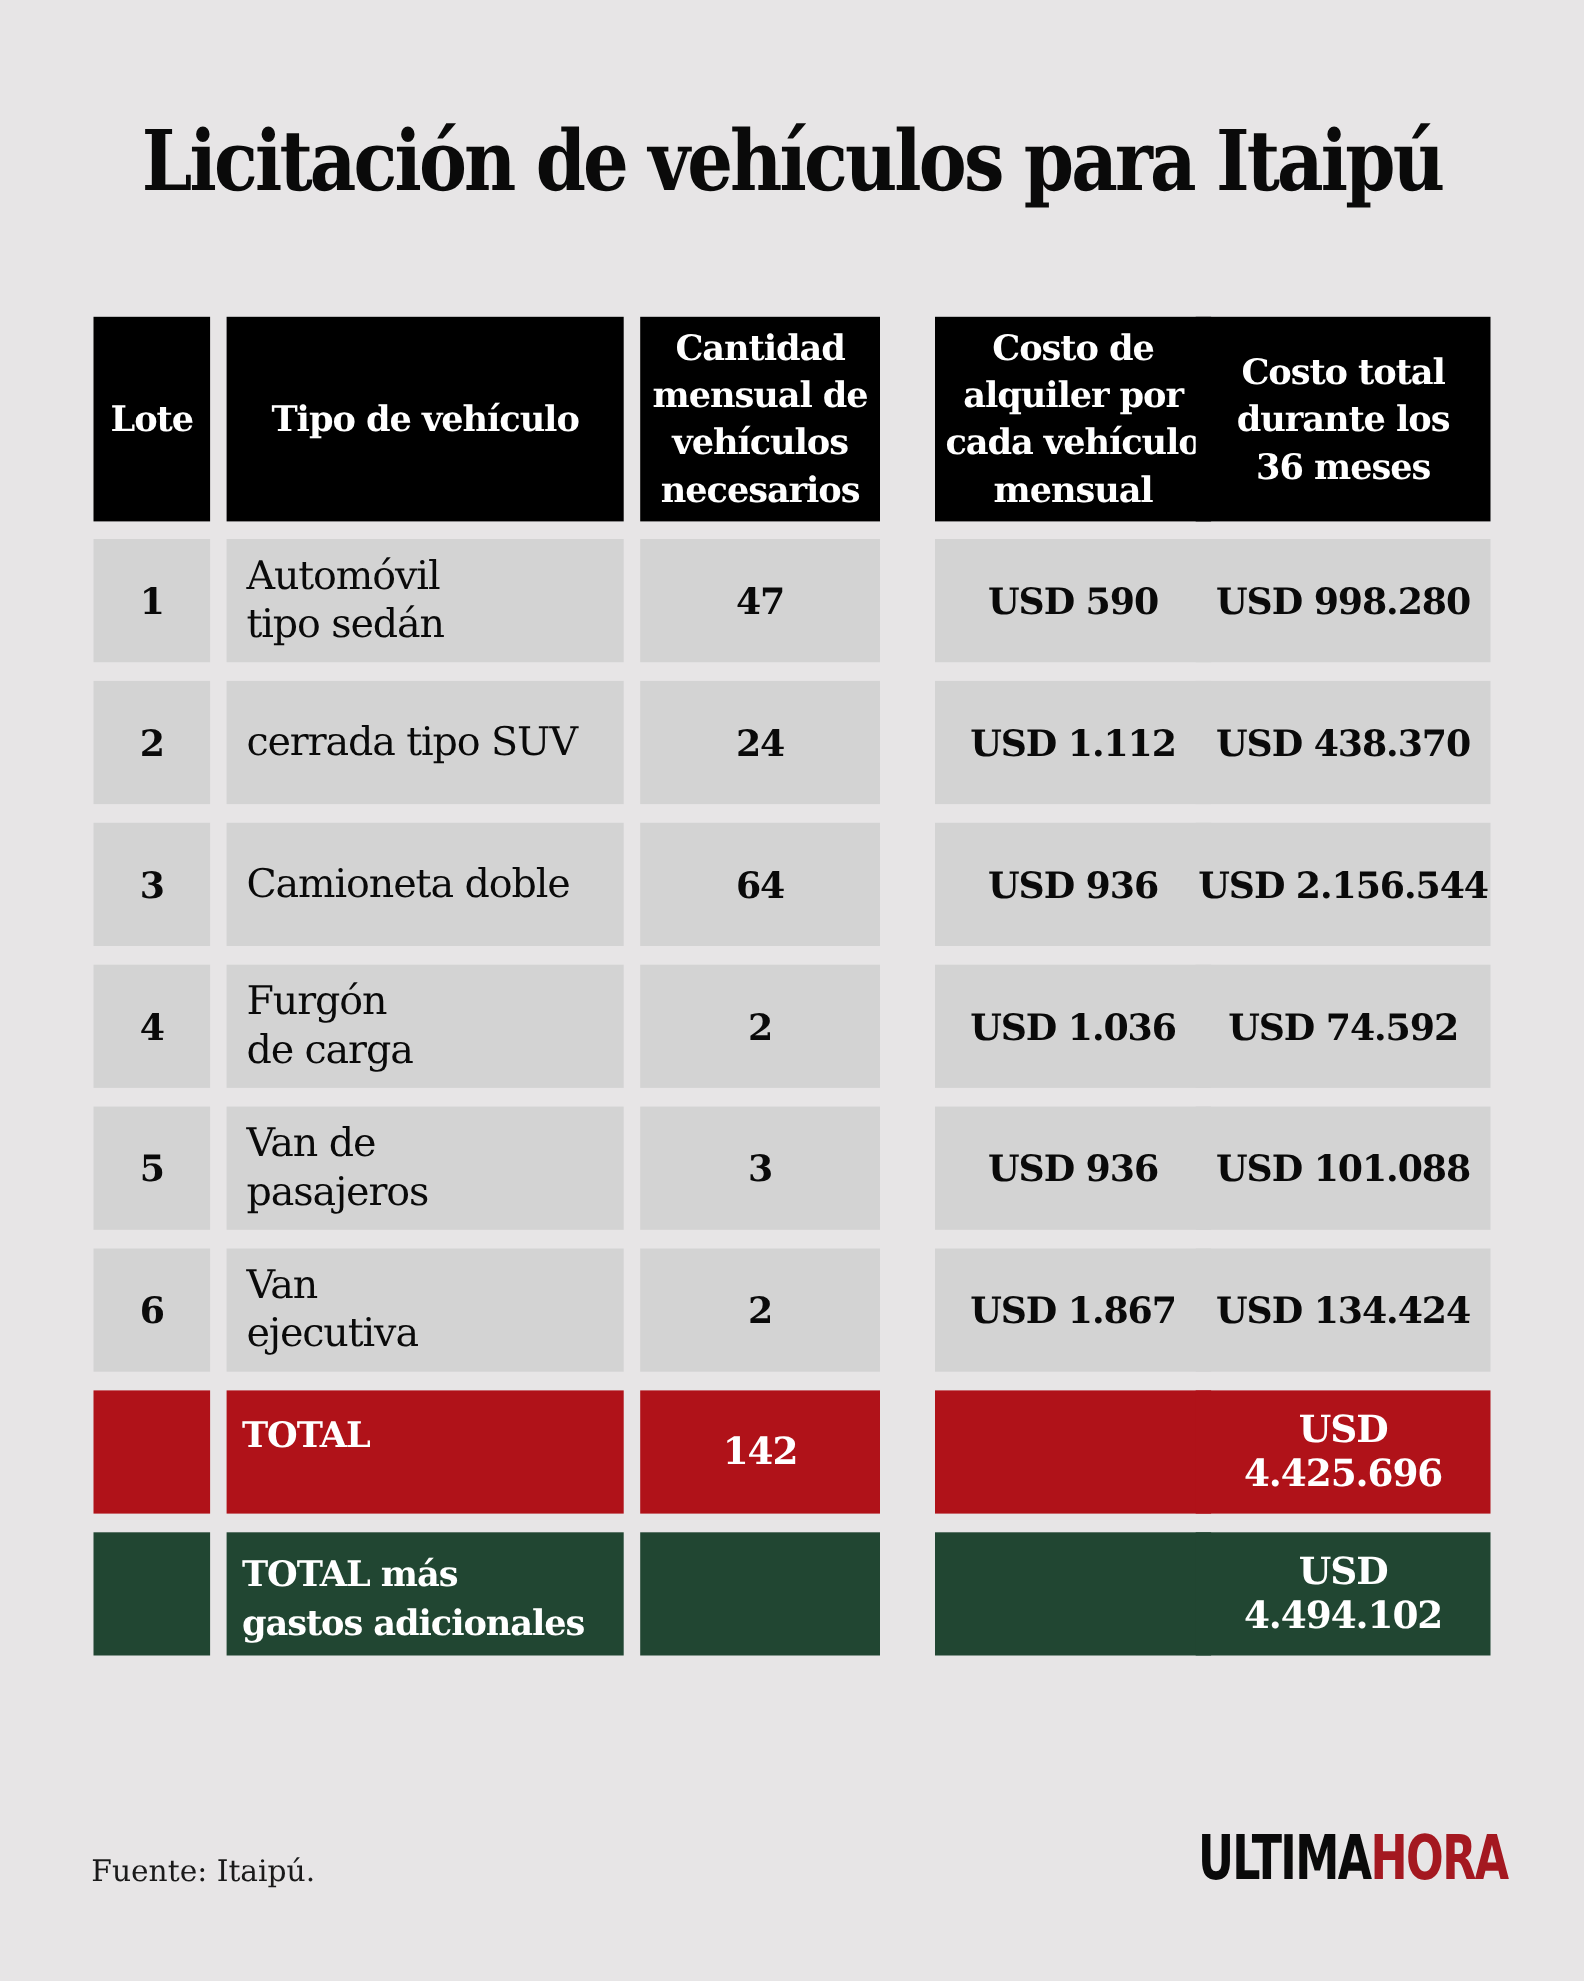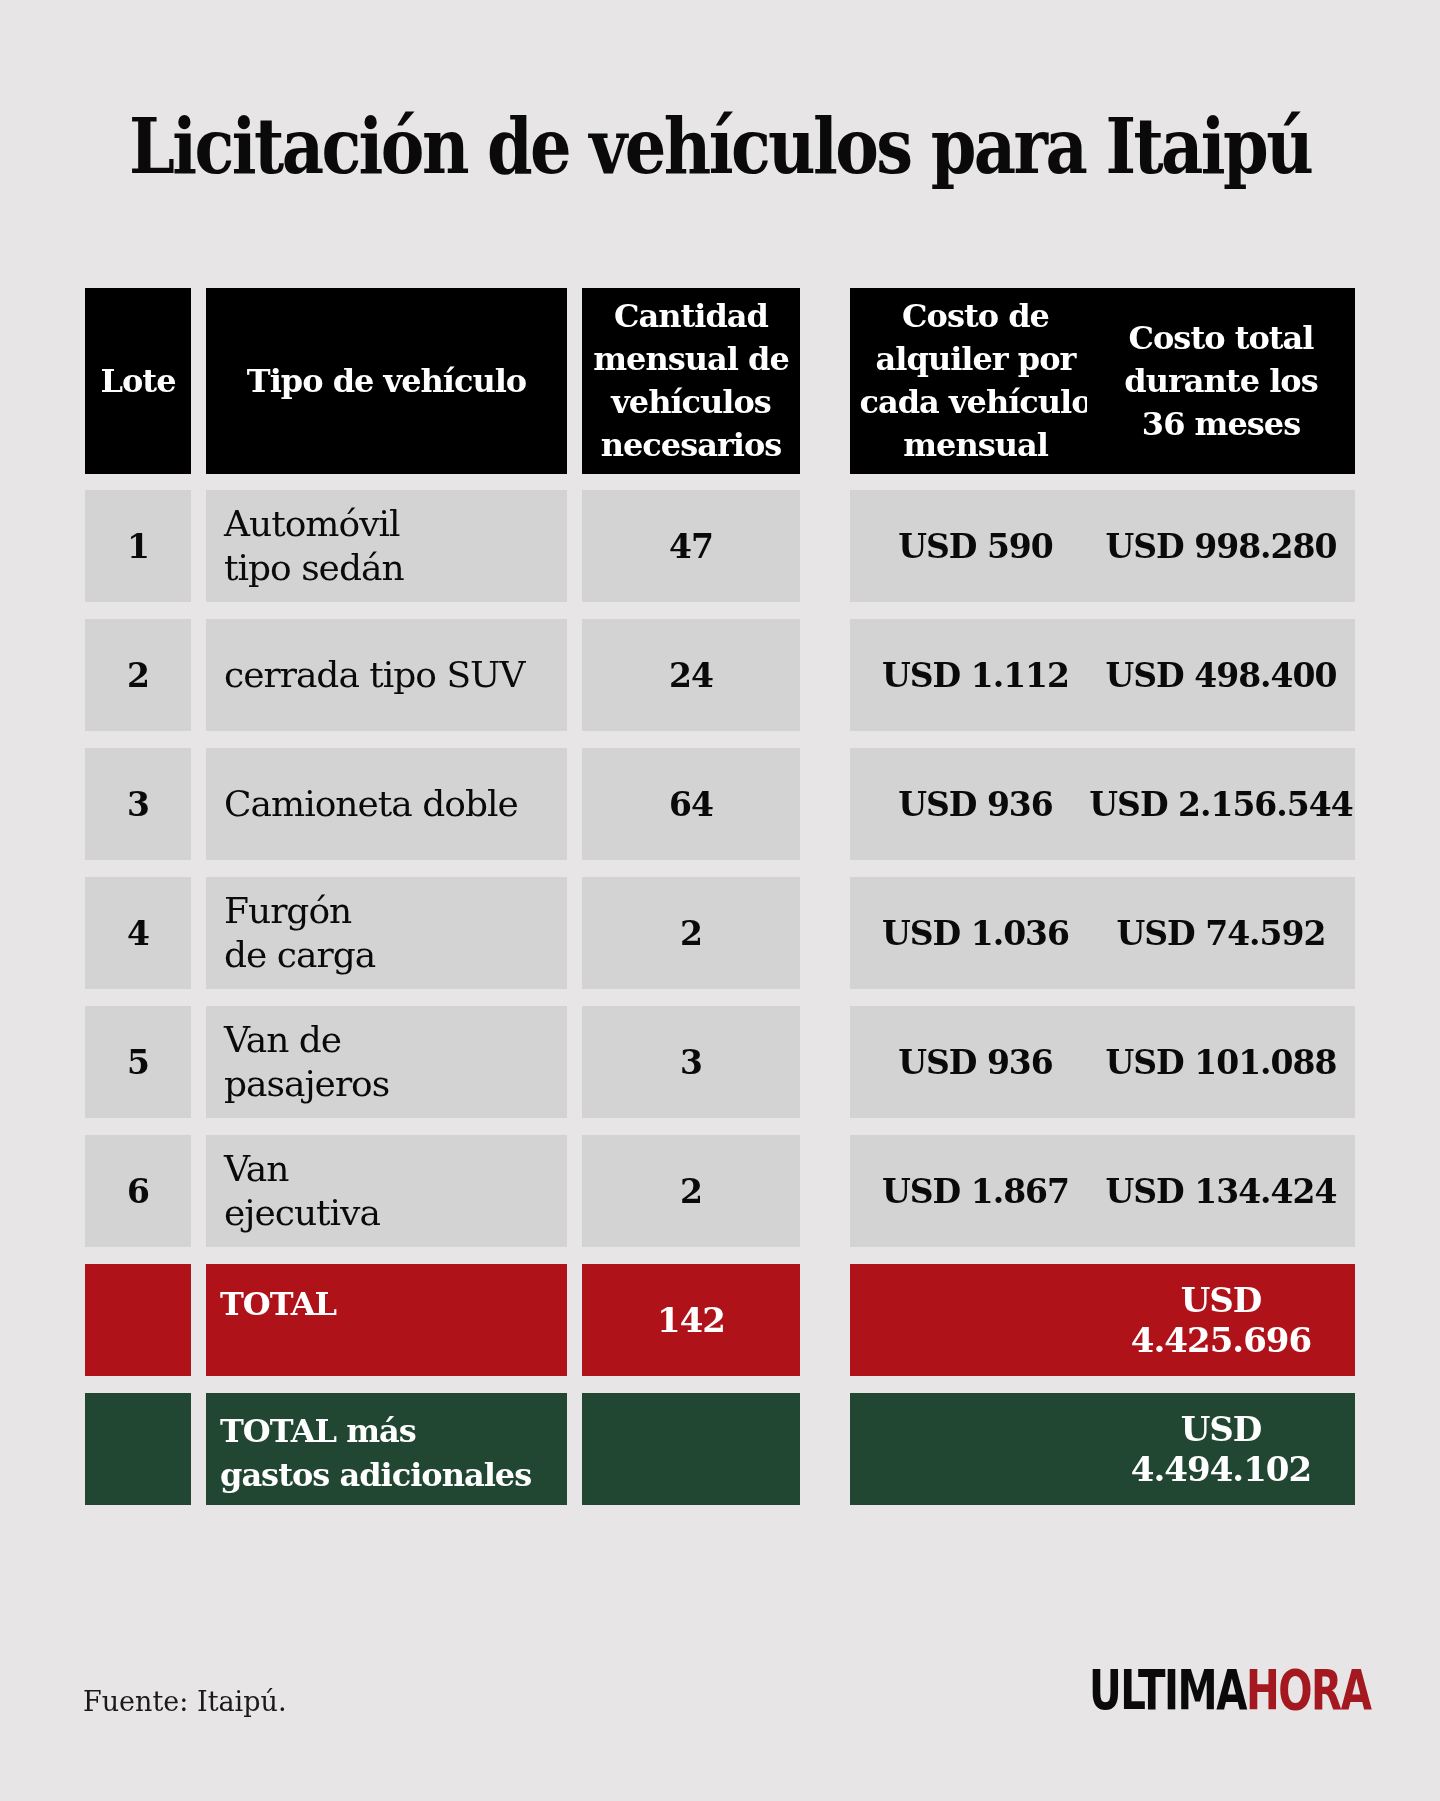--- a/index.html
+++ b/index.html
@@ -83,21 +83,21 @@
   </div>
   <div class="row body" style="top:331px">
     <div class="cell c0 num" style="height:112px">2</div>
     <div class="cell c1 desc" style="height:112px">
         <div>
           <span>cerrada tipo SUV</span>
         </div>
       </div>
     <div class="cell c2 num" style="height:112px">24</div>
     <div class="cell c3 num" style="height:112px">USD 1.112</div>
-    <div class="cell c4 num" style="height:112px">USD 498.400</div>
+    <div class="cell c4 num" style="height:112px">USD 438.370</div>
   </div>
   <div class="row body" style="top:460px">
     <div class="cell c0 num" style="height:112px">3</div>
     <div class="cell c1 desc" style="height:112px">
         <div>
           <span>Camioneta doble</span>
         </div>
       </div>
     <div class="cell c2 num" style="height:112px">64</div>
     <div class="cell c3 num" style="height:112px">USD 936</div>

